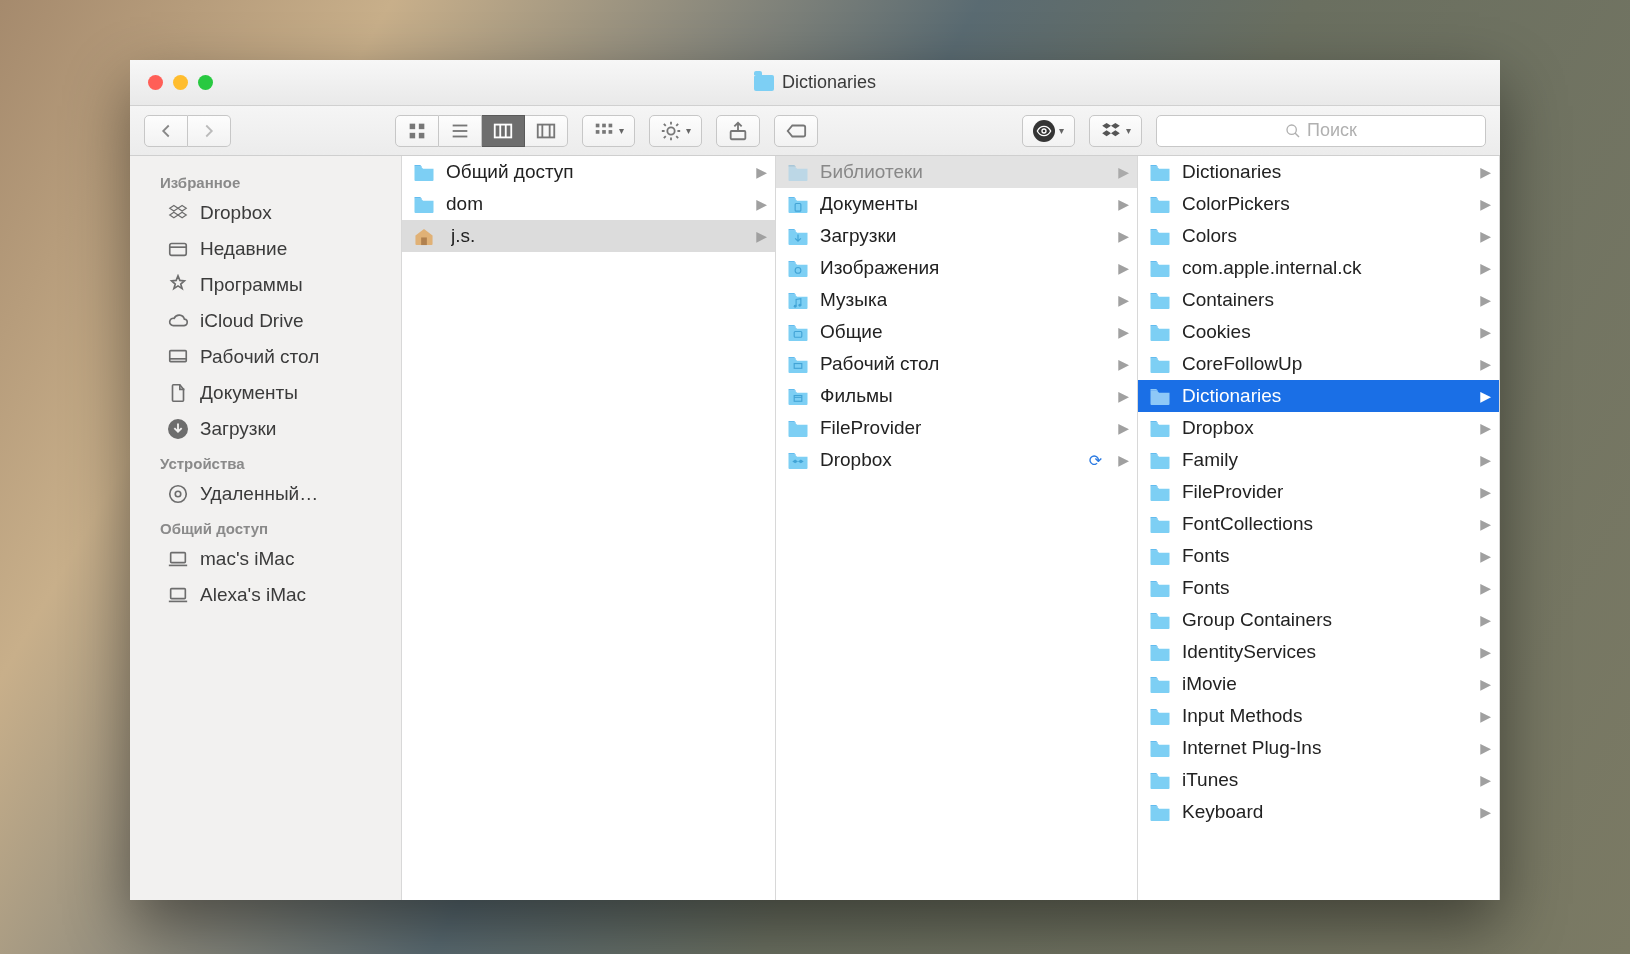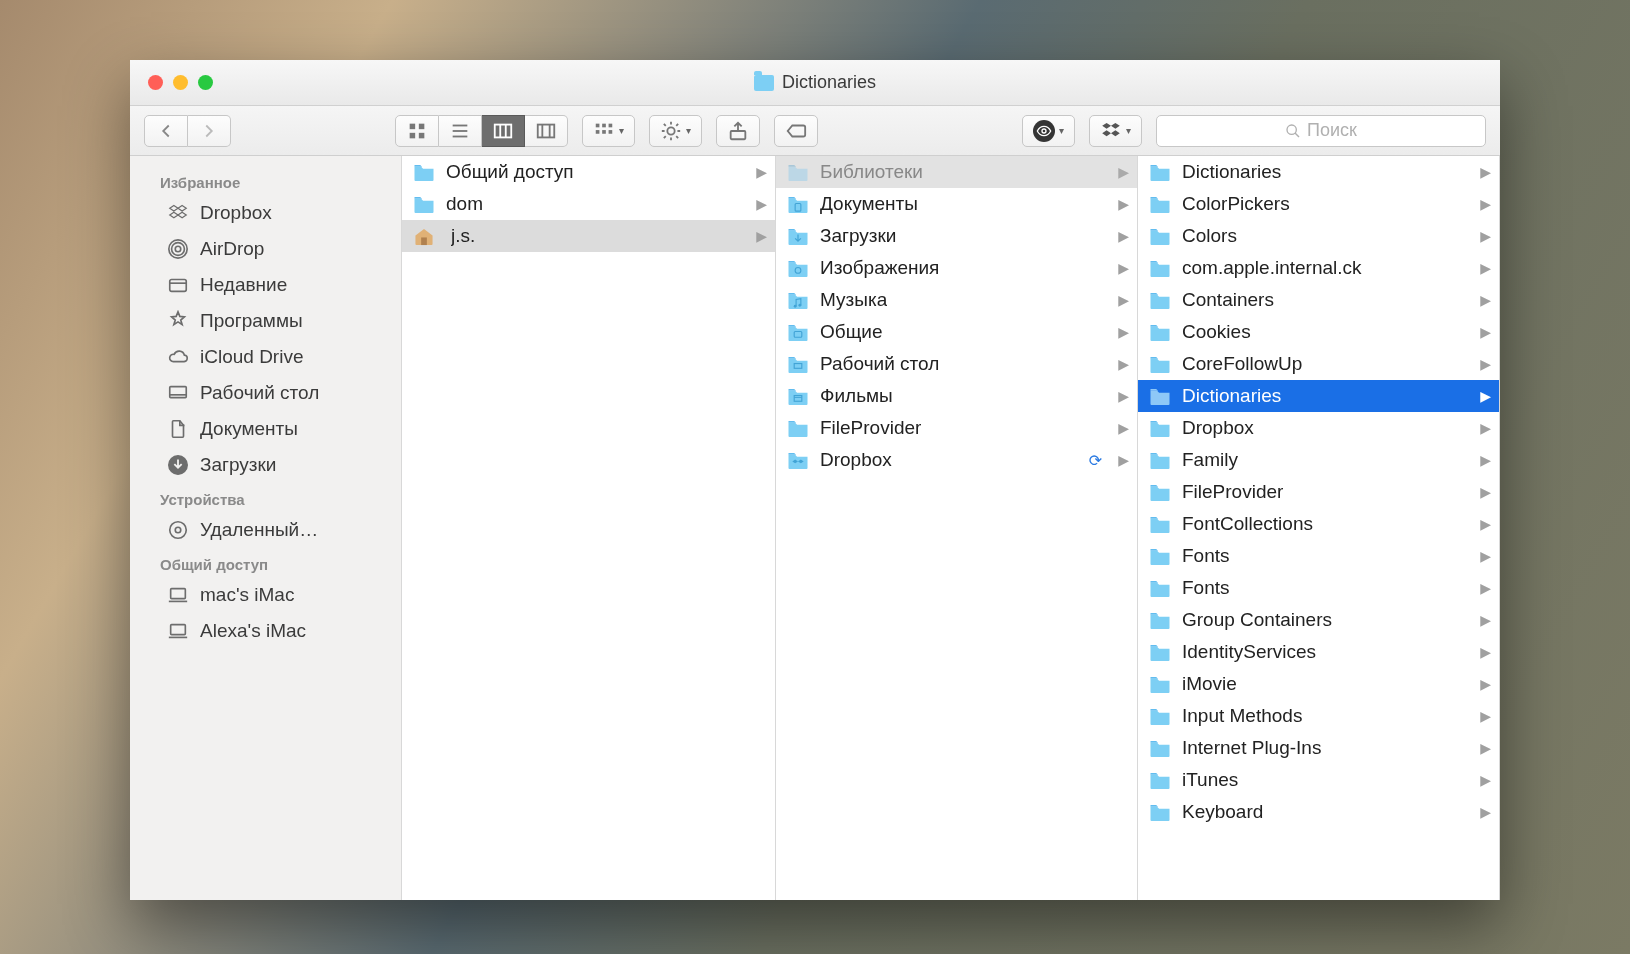--- a/index.html
+++ b/index.html
@@ -219,30 +219,20 @@
           <span class="sb-icon">
             <svg width="22" height="22" viewBox="0 0 24 24" fill="none" stroke="#6d6d6d" stroke-width="1.8">
               <path d="M6 3l6 4-6 4-6-4 6-4zm12 0l6 4-6 4-6-4 6-4zM6 13l6 4-6 4-6-4 6-4zm12 0l6 4-6 4-6-4 6-4z" transform="scale(.75) translate(4 2)"></path>
             </svg>
           </span>
           <span>Dropbox</span>
         </div>
         <div class="sb-item">
           <span class="sb-icon">
             <svg width="22" height="22" viewBox="0 0 24 24" fill="none" stroke="#6d6d6d" stroke-width="1.8">
-              <circle cx="12" cy="12" r="3"></circle>
-              <circle cx="12" cy="12" r="7"></circle>
-              <circle cx="12" cy="12" r="10"></circle>
-            </svg>
-          </span>
-          <span>AirDrop</span>
-        </div>
-        <div class="sb-item">
-          <span class="sb-icon">
-            <svg width="22" height="22" viewBox="0 0 24 24" fill="none" stroke="#6d6d6d" stroke-width="1.8">
               <rect x="3" y="6" width="18" height="13" rx="2"></rect>
               <line x1="3" y1="10" x2="21" y2="10"></line>
             </svg>
           </span>
           <span>Недавние</span>
         </div>
         <div class="sb-item">
           <span class="sb-icon">
             <svg width="22" height="22" viewBox="0 0 24 24" fill="none" stroke="#6d6d6d" stroke-width="1.8">
               <path d="M12 2l2 5 5 .5-4 3.5 1.5 5L12 13l-4.5 3 1.5-5-4-3.5 5-.5z"></path>

